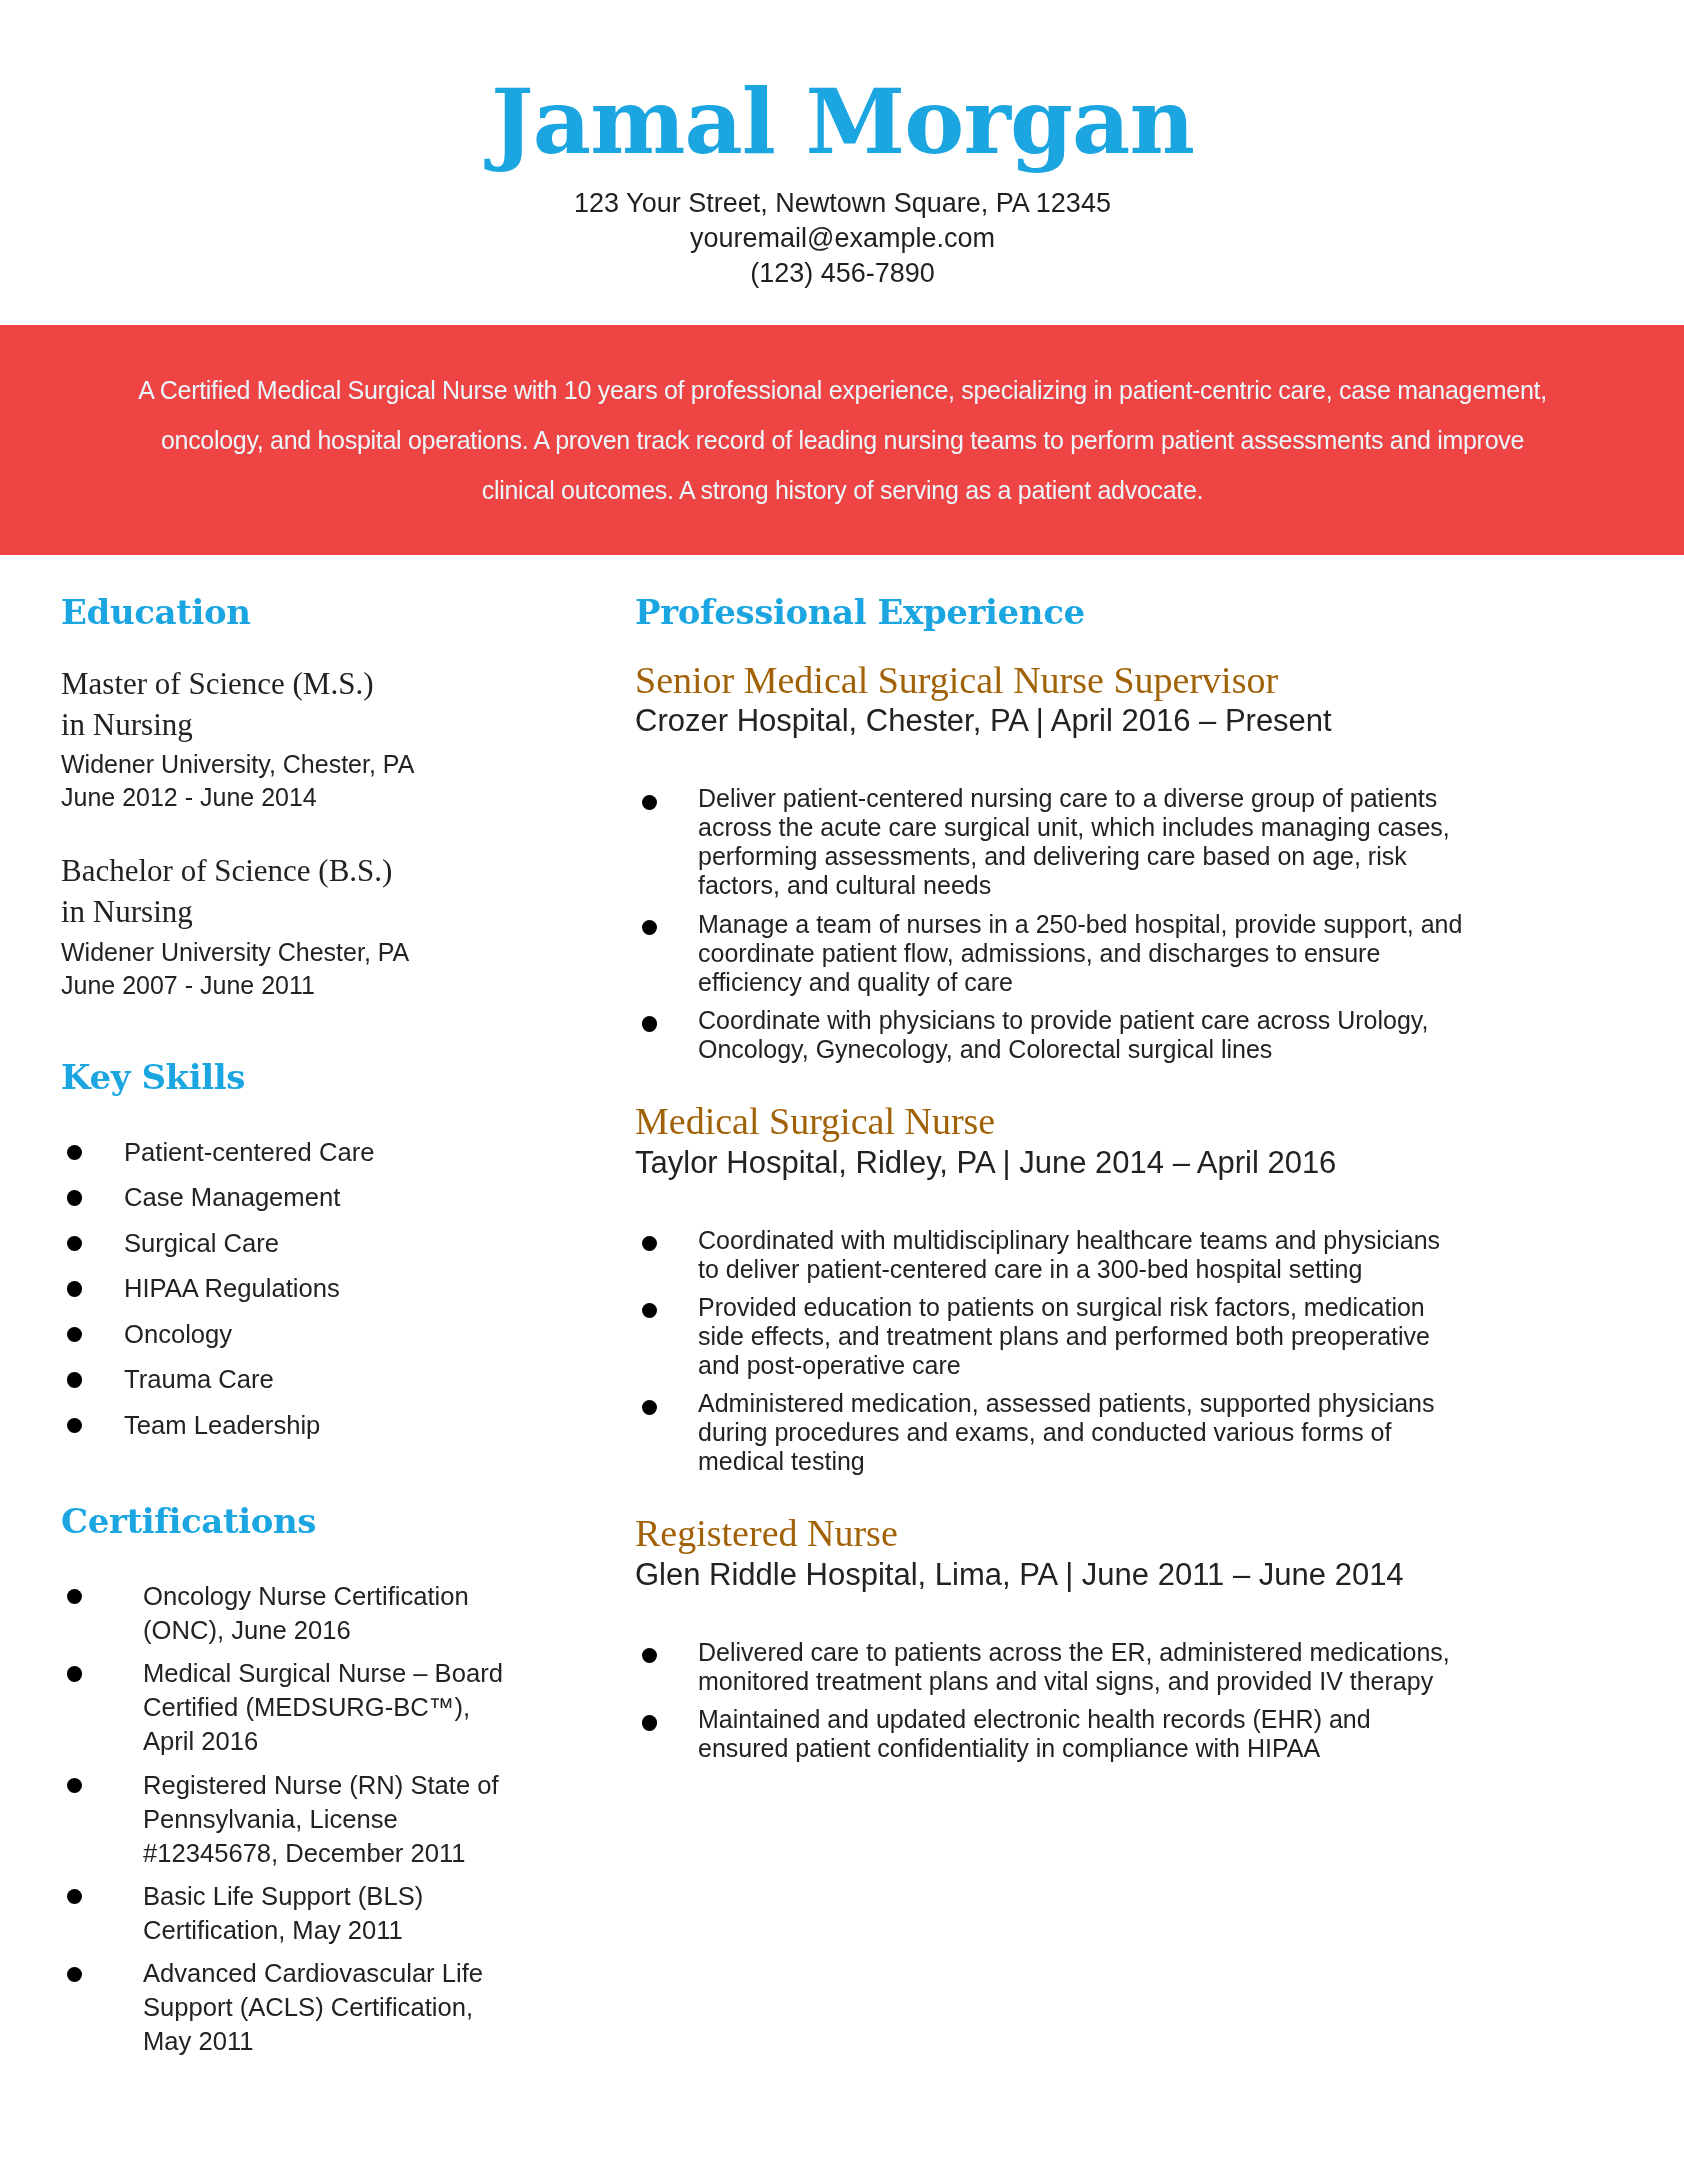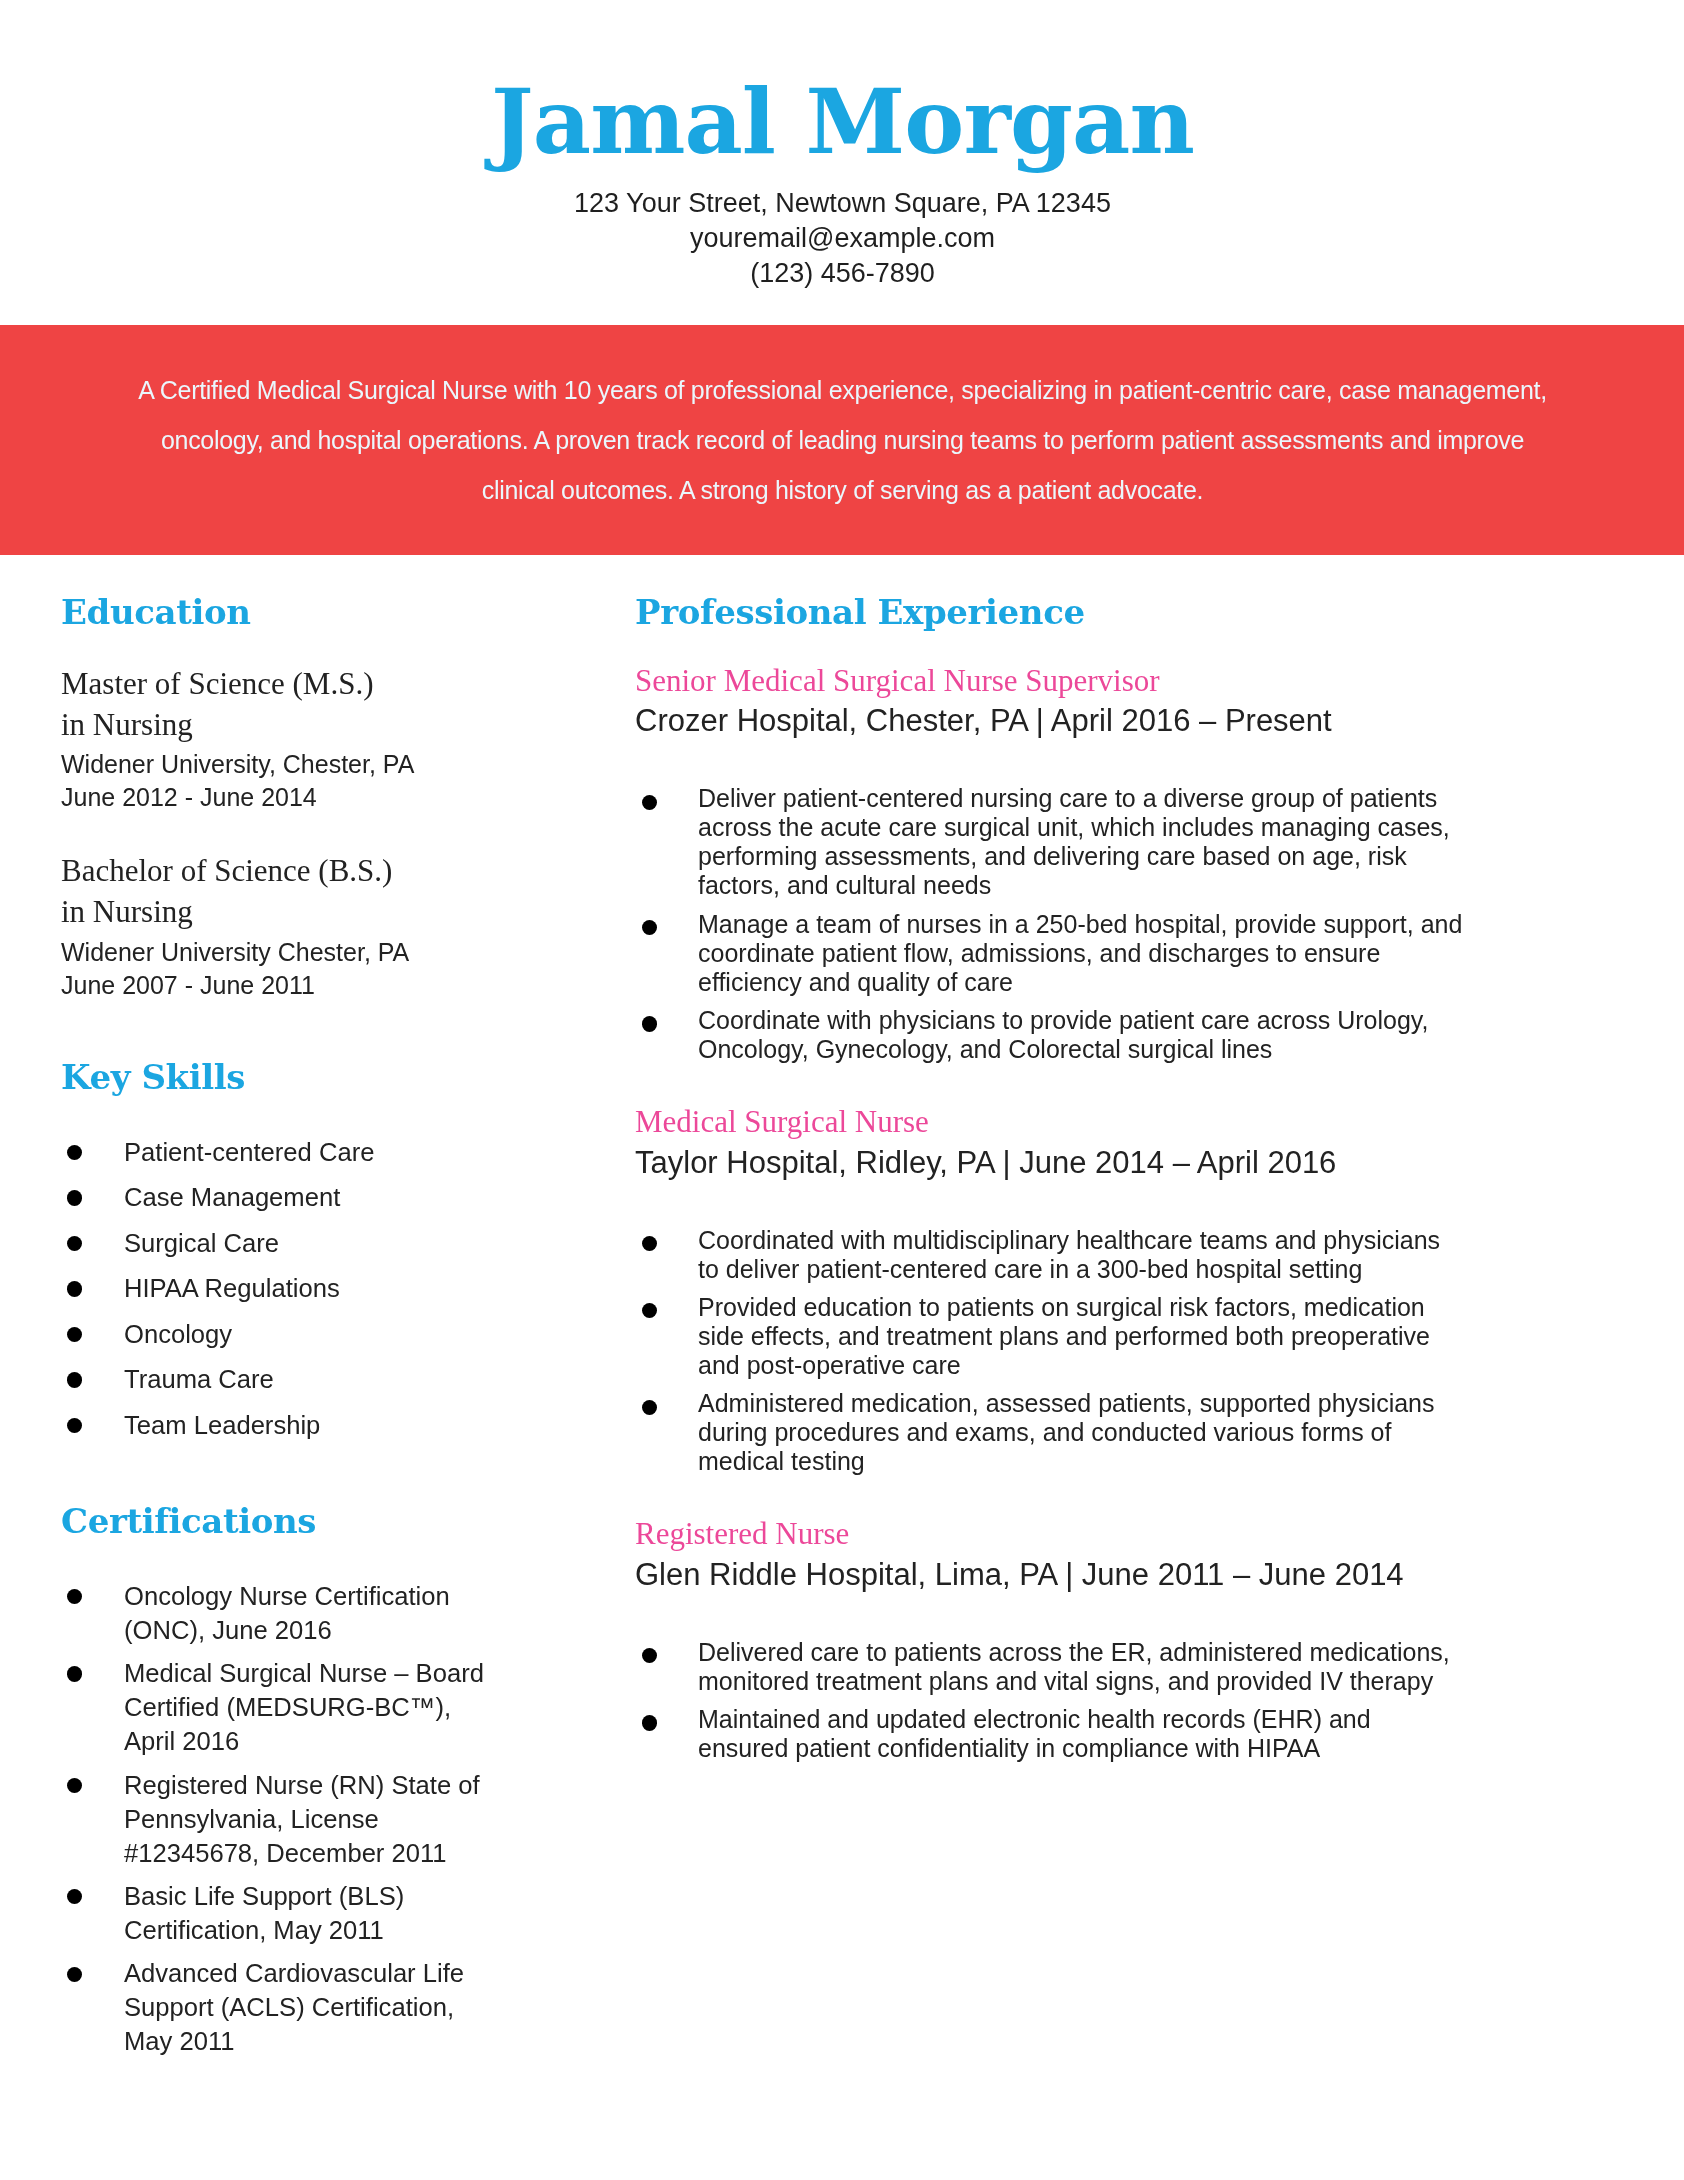--- a/index.html
+++ b/index.html
@@ -120,33 +120,33 @@
   .left-list li .dot {
     position: absolute;
     left: 6px;
     top: 10.2px;
     width: 15.3px; height: 15.3px;
     border-radius: 50%;
     background: #000000;
   }
   .skills li { margin-bottom: 11.5px; }
   .certs li { margin-bottom: 9.4px; }
-  .certs li .txt { display: block; width: 375px; }
+  .certs li .txt { display: block; width: 375px; margin-left: 19px; }
 
   .sec-gap-skills { margin-top: 51px; }
   .sec-gap-certs { margin-top: 55px; }
 
   
   .job { margin-top: 24px; }
   .job + .job { margin-top: 37px; }
   .job-title {
     font-family: "Liberation Serif", "DejaVu Serif", serif;
-    font-size: 31px;
+    font-size: 38px;
     line-height: 41px;
-    color: #ec4899;
+    color: #a16207;
   }
   .job-meta {
     font-family: "Liberation Sans", "DejaVu Sans", sans-serif;
     font-size: 31px;
     line-height: 34px;
     color: #222222;
     margin-top: 3.4px;
   }
   .job-bullets {
     list-style: none;

